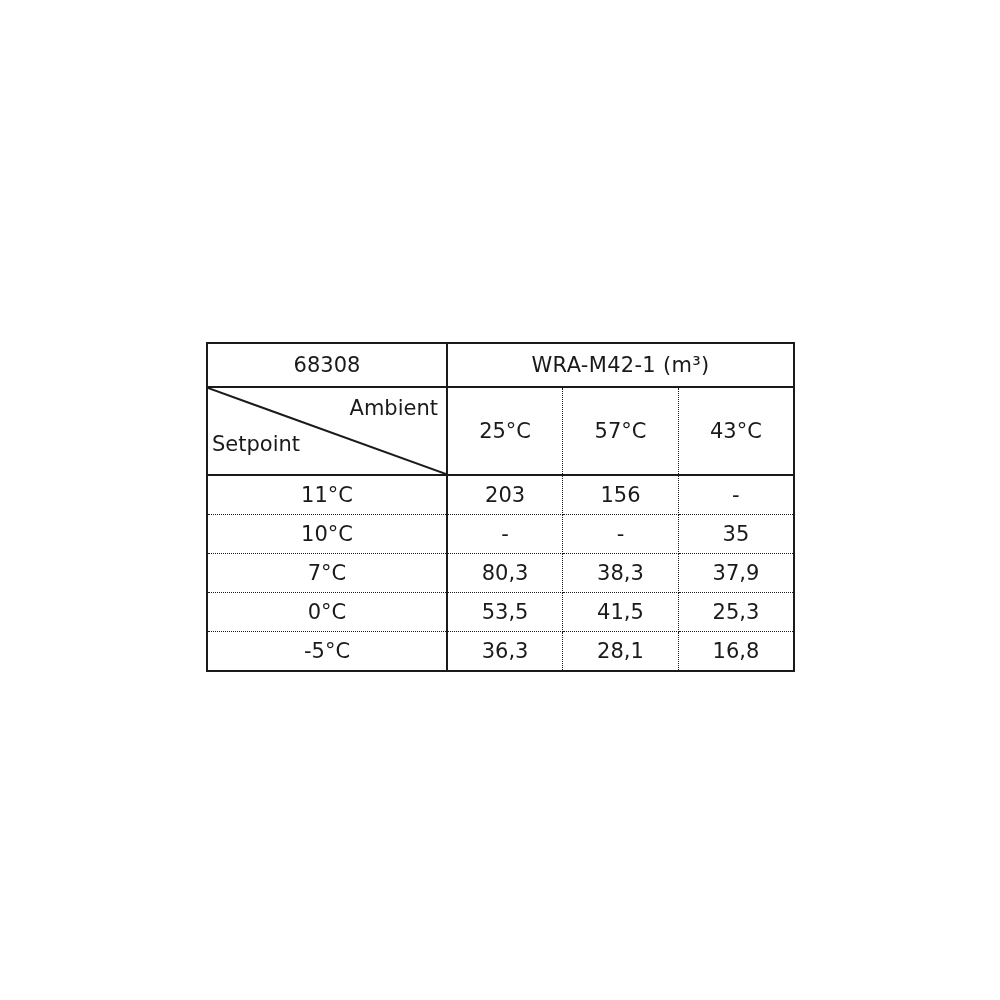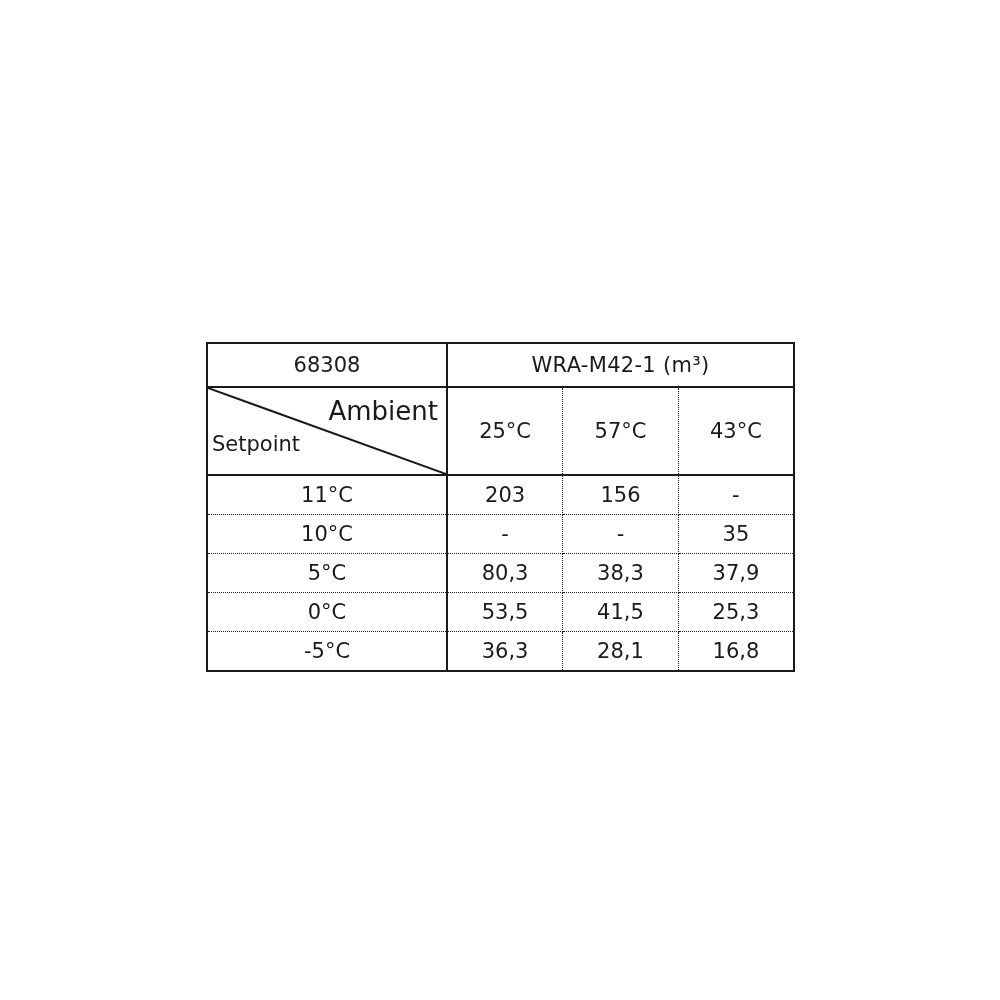--- a/index.html
+++ b/index.html
@@ -68,21 +68,21 @@
     position: absolute;
     left: 0;
     top: 0;
     width: 100%;
     height: 100%;
   }
   .lbl-ambient {
     position: absolute;
     right: 8px;
     top: 8px;
-    font-size: 26px;
+    font-size: 21px;
     text-align: center;
   }
   .lbl-setpoint {
     position: absolute;
     left: 4px;
     bottom: 18px;
     font-size: 21px;
   }
   .cell-amb {
     width: 117px;
@@ -144,21 +144,21 @@
       </tr>
 
       <tr class="row-data">
         <td class="cell-set">10°C</td>
         <td class="cell-val">-</td>
         <td class="cell-val">-</td>
         <td class="cell-val last">35</td>
       </tr>
 
       <tr class="row-data">
-        <td class="cell-set">5°C</td>
+        <td class="cell-set">7°C</td>
         <td class="cell-val">80,3</td>
         <td class="cell-val">38,3</td>
         <td class="cell-val last">37,9</td>
       </tr>
 
       <tr class="row-data">
         <td class="cell-set">0°C</td>
         <td class="cell-val">53,5</td>
         <td class="cell-val">41,5</td>
         <td class="cell-val last">25,3</td>

